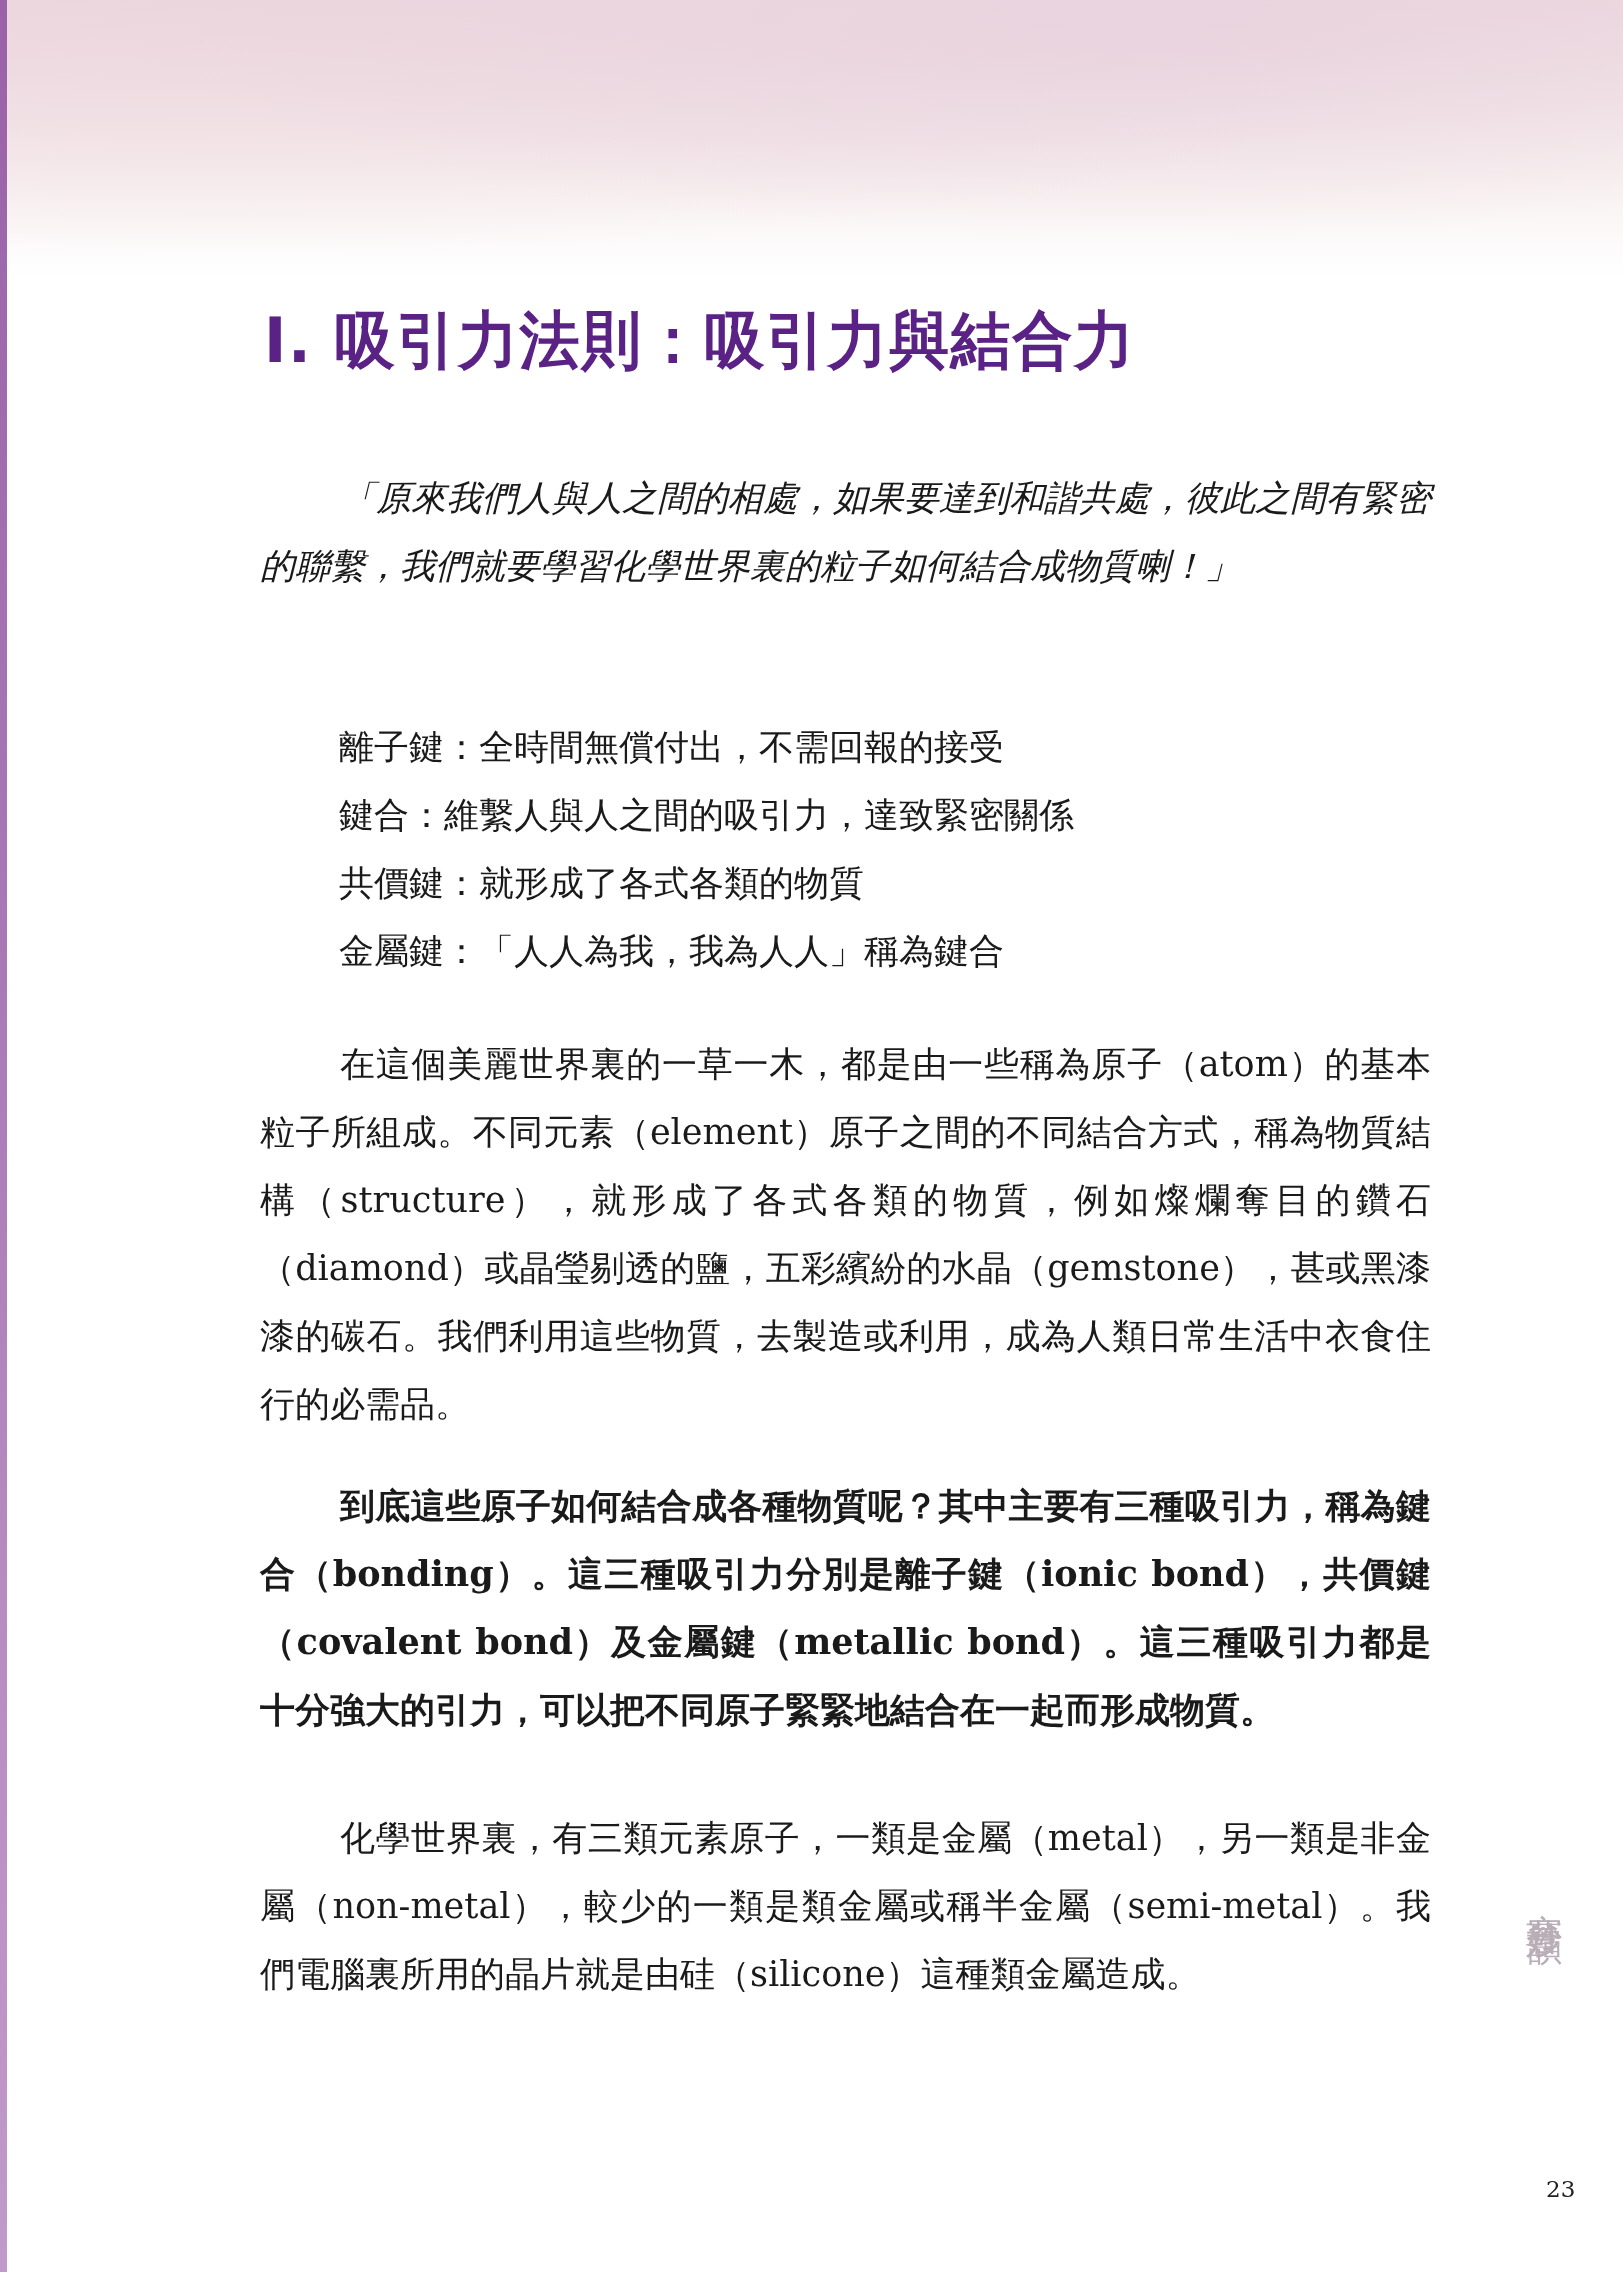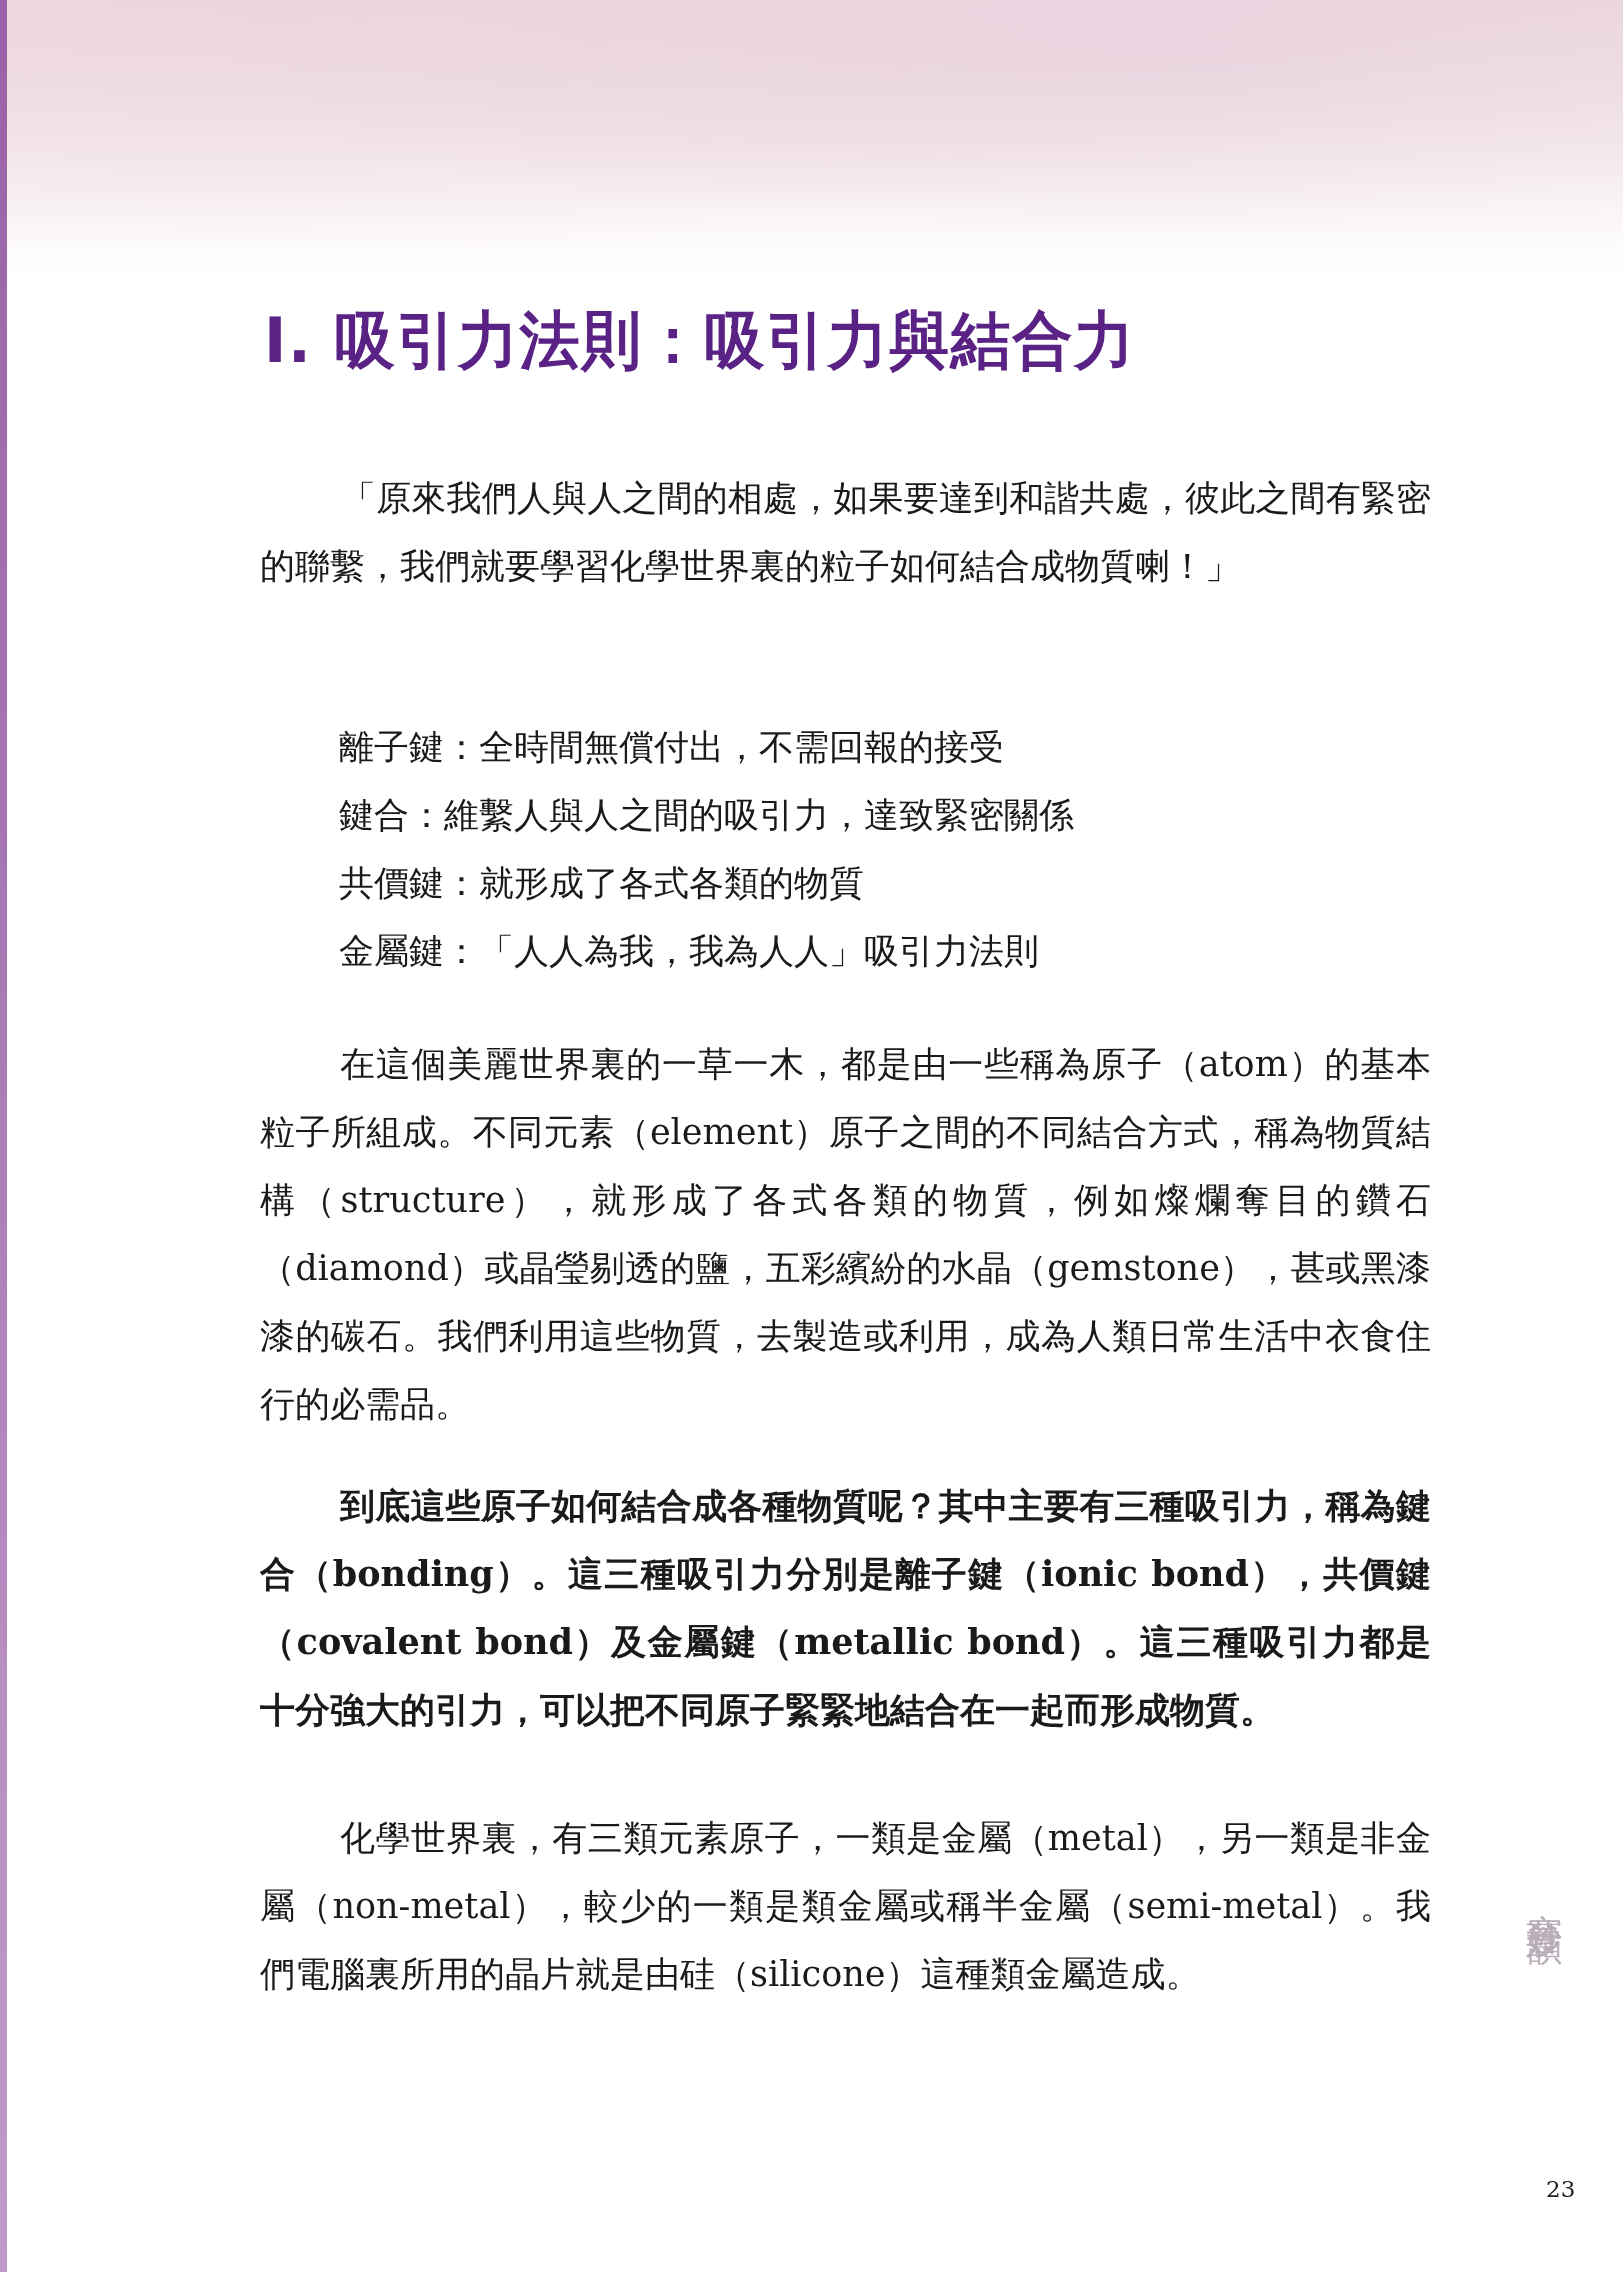--- a/index.html
+++ b/index.html
@@ -34,21 +34,21 @@
     transform: scaleY(1.05);
   }
   .para {
     position: absolute; left: 260px; width: 1171px;
     font-size: 35px;
     line-height: 68px;
     text-align: justify;
     text-align-last: left;
     margin: 0;
   }
-  .quote { top: 464px; text-indent: 81px; }
+  .quote { top: 464px; font-style: italic; text-indent: 81px; }
   .bond-list { position: absolute; left: 339px; top: 713px; margin: 0; padding: 0; list-style: none; }
   .bond-list li { font-size: 35px; line-height: 68px; white-space: nowrap; }
   .p1 { top: 1030px; text-indent: 80px; }
   .p2 { top: 1472px; text-indent: 80px; font-weight: bold; }
   .p3 { top: 1804px; text-indent: 80px; }
   .side-title {
     position: absolute; left: 1520px; top: 1885px; width: 49px;
     font-family: "DejaVu Sans", "Liberation Sans", sans-serif;
     font-size: 36px; line-height: 50px;
     color: #b9aeb8;
@@ -67,21 +67,21 @@
 <div class="spine"></div>
 
 <h1 class="title">I. 吸引力法則：吸引力與結合力</h1>
 
 <p class="para quote">「原來我們人與人之間的相處，如果要達到和諧共處，彼此之間有緊密的聯繫，我們就要學習化學世界裏的粒子如何結合成物質喇！」</p>
 
 <ul class="bond-list">
   <li>離子鍵：全時間無償付出，不需回報的接受</li>
   <li>鍵合：維繫人與人之間的吸引力，達致緊密關係</li>
   <li>共價鍵：就形成了各式各類的物質</li>
-  <li>金屬鍵：「人人為我，我為人人」吸引力法則</li>
+  <li>金屬鍵：「人人為我，我為人人」稱為鍵合</li>
 </ul>
 
 <p class="para p1">在這個美麗世界裏的一草一木，都是由一些稱為原子（atom）的基本粒子所組成。不同元素（element）原子之間的不同結合方式，稱為物質結構（structure），就形成了各式各類的物質，例如燦爛奪目的鑽石（diamond）或晶瑩剔透的鹽，五彩繽紛的水晶（gemstone），甚或黑漆漆的碳石。我們利用這些物質，去製造或利用，成為人類日常生活中衣食住行的必需品。</p>
 <p class="para p2">到底這些原子如何結合成各種物質呢？其中主要有三種吸引力，稱為鍵合（bonding）。這三種吸引力分別是離子鍵（ionic bond），共價鍵（covalent bond）及金屬鍵（metallic bond）。這三種吸引力都是十分強大的引力，可以把不同原子緊緊地結合在一起而形成物質。</p>
 <p class="para p3">化學世界裏，有三類元素原子，一類是金屬（metal），另一類是非金屬（non-metal），較少的一類是類金屬或稱半金屬（semi-metal）。我們電腦裏所用的晶片就是由硅（silicone）這種類金屬造成。</p>
 
 <div class="side-title">穹蒼妙韻</div>
 <div class="page-number">23</div>
 
 

